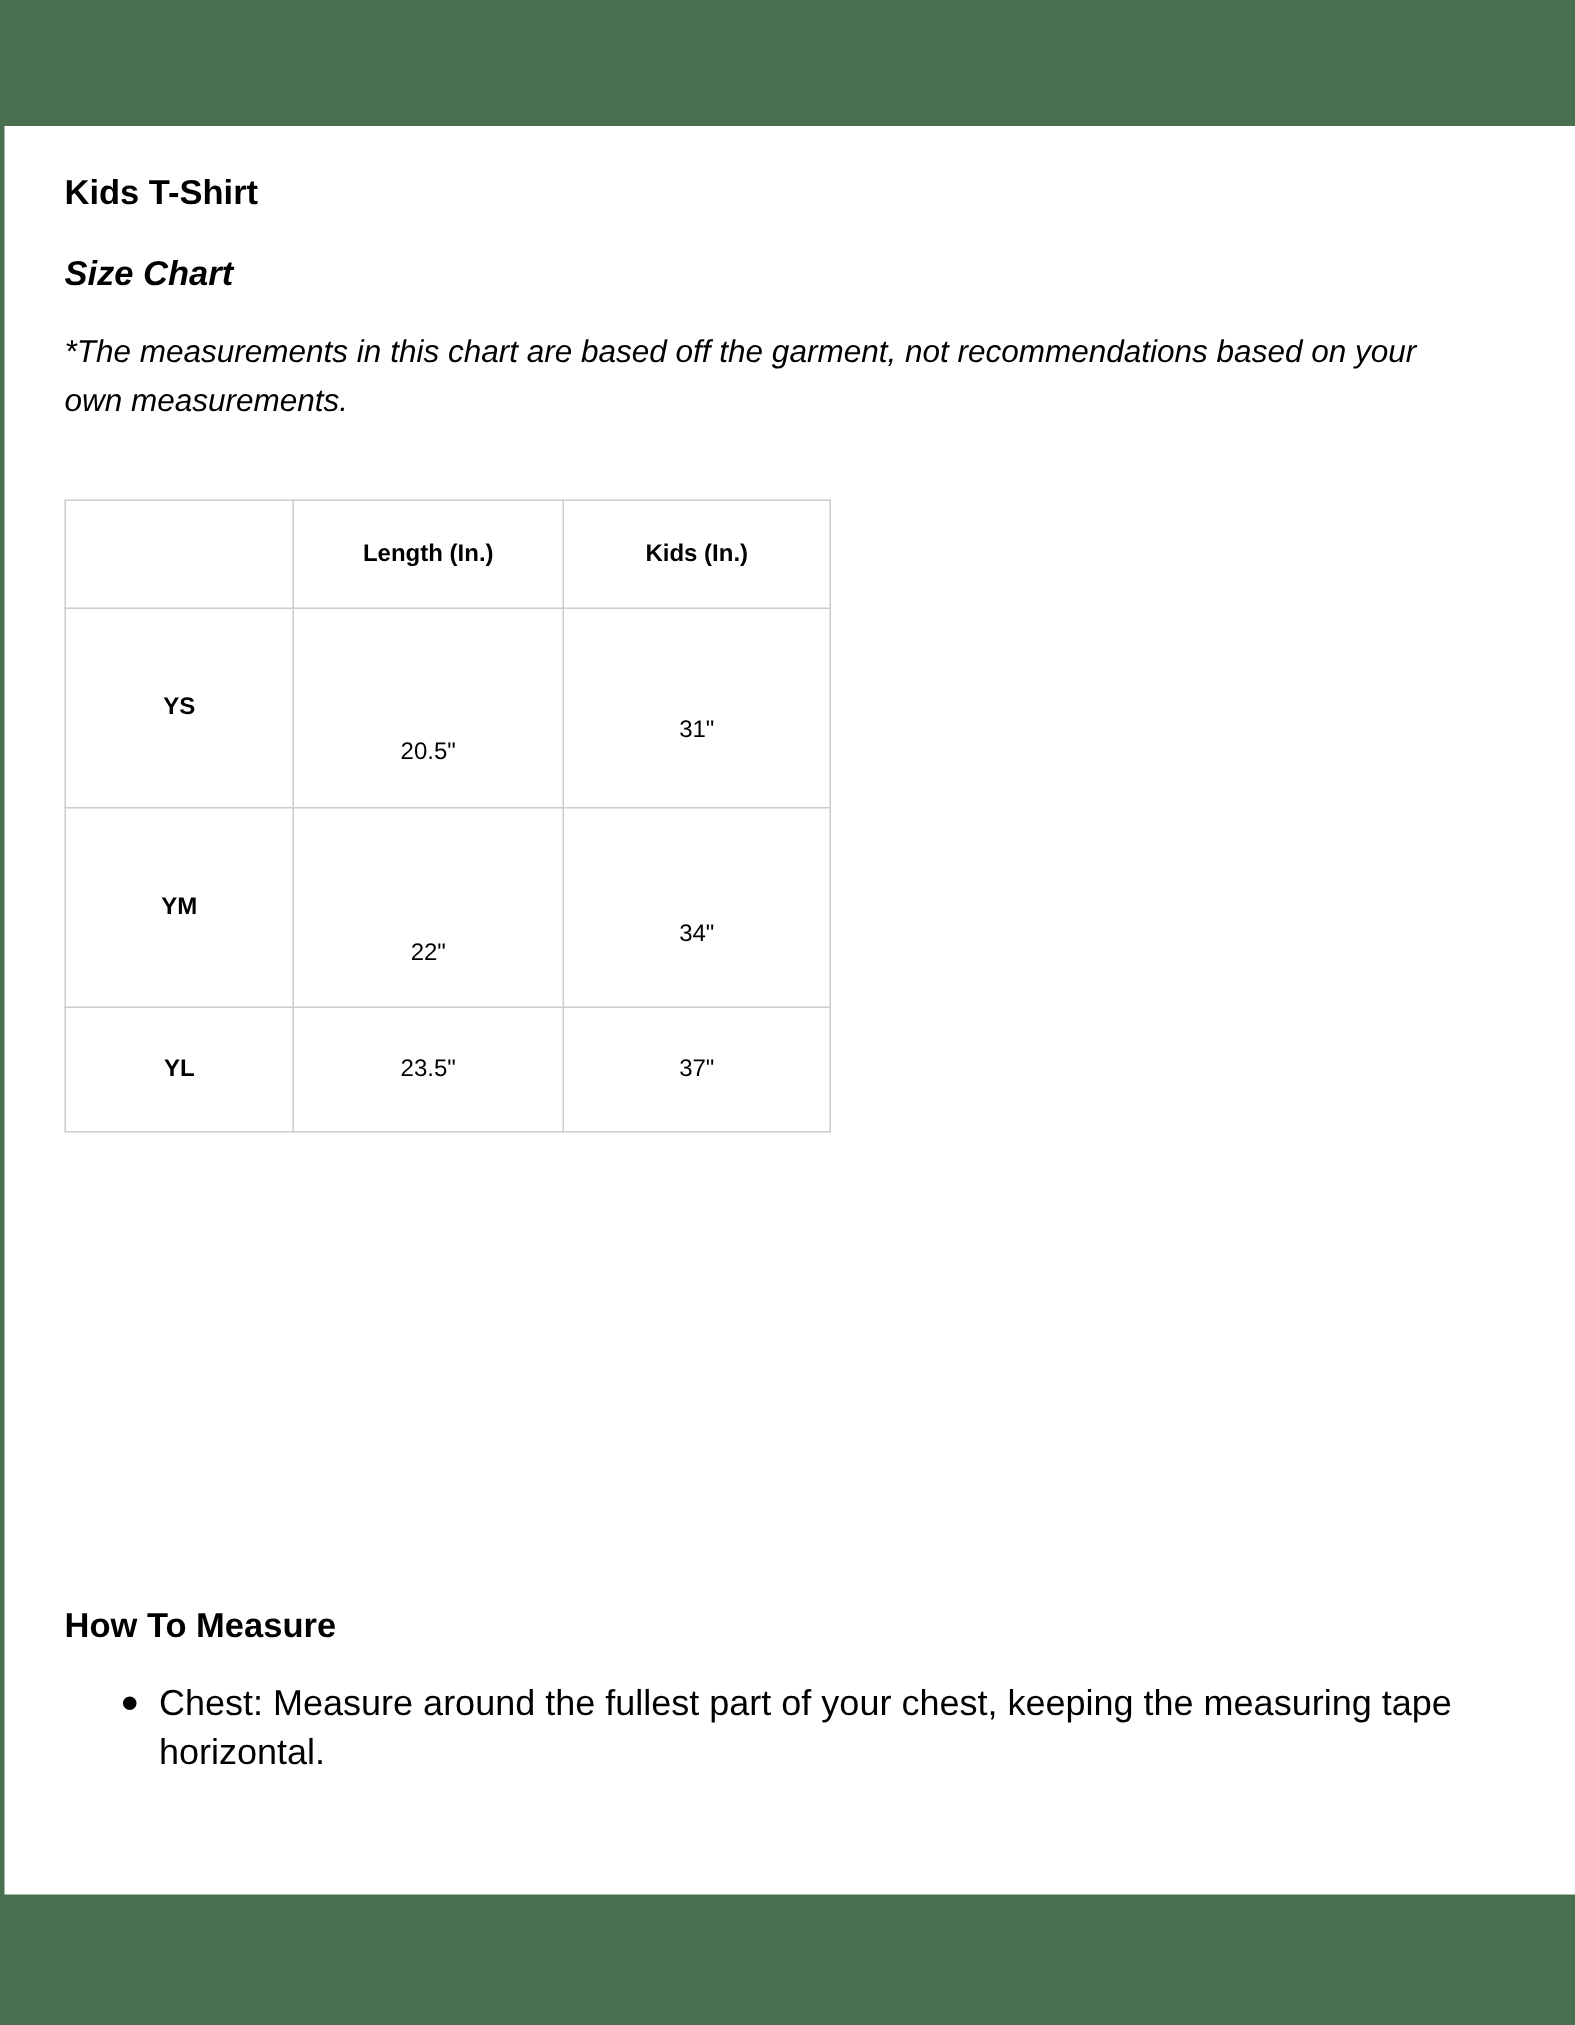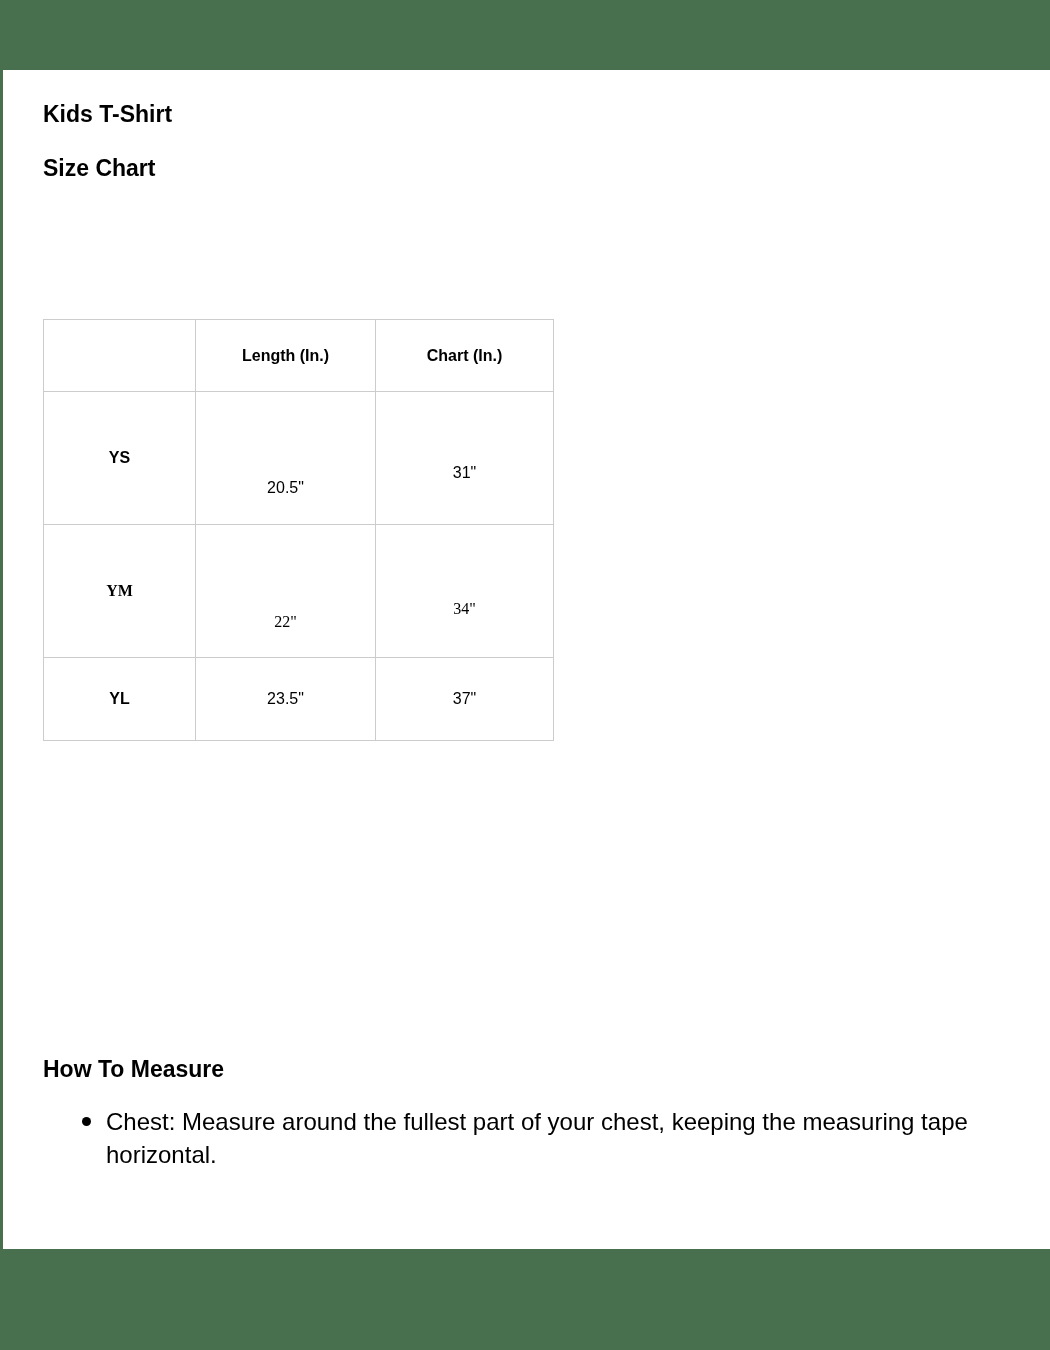--- a/index.html
+++ b/index.html
@@ -11,36 +11,36 @@
   .page {
     position: relative;
     width: 1050px;
     height: 1350px;
     background: var(--frame_green, #48704E);
     overflow: hidden;
   }
   .content-panel {
     position: absolute;
     left: 3px;
-    top: 70px;
+    top: 84px;
     width: 1047px;
     height: 1179px;
     background: var(--background_white, #ffffff);
   }
   
   .heading {
     position: absolute;
     left: 40px;
     font-size: 23px;
     font-weight: bold;
     line-height: 27px;
     white-space: nowrap;
   }
   .h-title    { top: 31px; }
-  .h-subtitle { top: 85px; }
+  .h-subtitle { top: 85px; font-style: italic; }
   .h-measure  { top: 986px; }
   
   .note {
     position: absolute;
     left: 40px;
     top: 134px;
     width: 940px;
     font-size: 21px;
     font-style: italic;
     line-height: 33px;
@@ -61,21 +61,21 @@
     text-align: center;
     vertical-align: middle;
     font-size: 16px;
     padding: 0;
   }
   .size-table th { font-weight: bold; }
   .size-table td.size-cell { font-weight: bold; }
   tr.r-head { height: 72px; }
   tr.r0 { height: 107px; }
   tr.r1 { height: 133px; }
-  tr.r2 { height: 133px; font-family: Liberation Serif, serif; }
+  tr.r2 { height: 133px; }
   tr.r3 { height: 83px; }
   tr.r4 { height: 72px; }
   .size-table span { display: inline-block; }
   .dy15 { transform: translateY(15px); }
   .dy17 { transform: translateY(17px); }
   .dy18 { transform: translateY(18px); }
   .dy30 { transform: translateY(30px); }
   .dy31 { transform: translateY(31px); }
   
   ul.measure-list {
@@ -106,32 +106,33 @@
 </style>
 </head>
 <body>
 
 <div class="page">
   <div class="content-panel">
 
     <div class="heading h-title">Kids T-Shirt</div>
     <div class="heading h-subtitle">Size Chart</div>
 
+    <div class="note">*The measurements in this chart are based off the garment, not recommendations based on your own measurements.</div>
 
     <table class="size-table">
       <colgroup>
           <col class="c1">
           <col class="c2">
           <col class="c3">
         </colgroup>
       <tbody>
           <tr class="r-head">
         <th></th>
         <th>Length (In.)</th>
-        <th>Chart (In.)</th>
+        <th>Kids (In.)</th>
       </tr>
       <tr class="r1">
         <td class="size-cell"><span>YS</span></td>
         <td><span class="dy30">20.5"</span></td>
         <td><span class="dy15">31"</span></td>
       </tr>
       <tr class="r2">
         <td class="size-cell"><span>YM</span></td>
         <td><span class="dy31">22"</span></td>
         <td><span class="dy18">34"</span></td>

